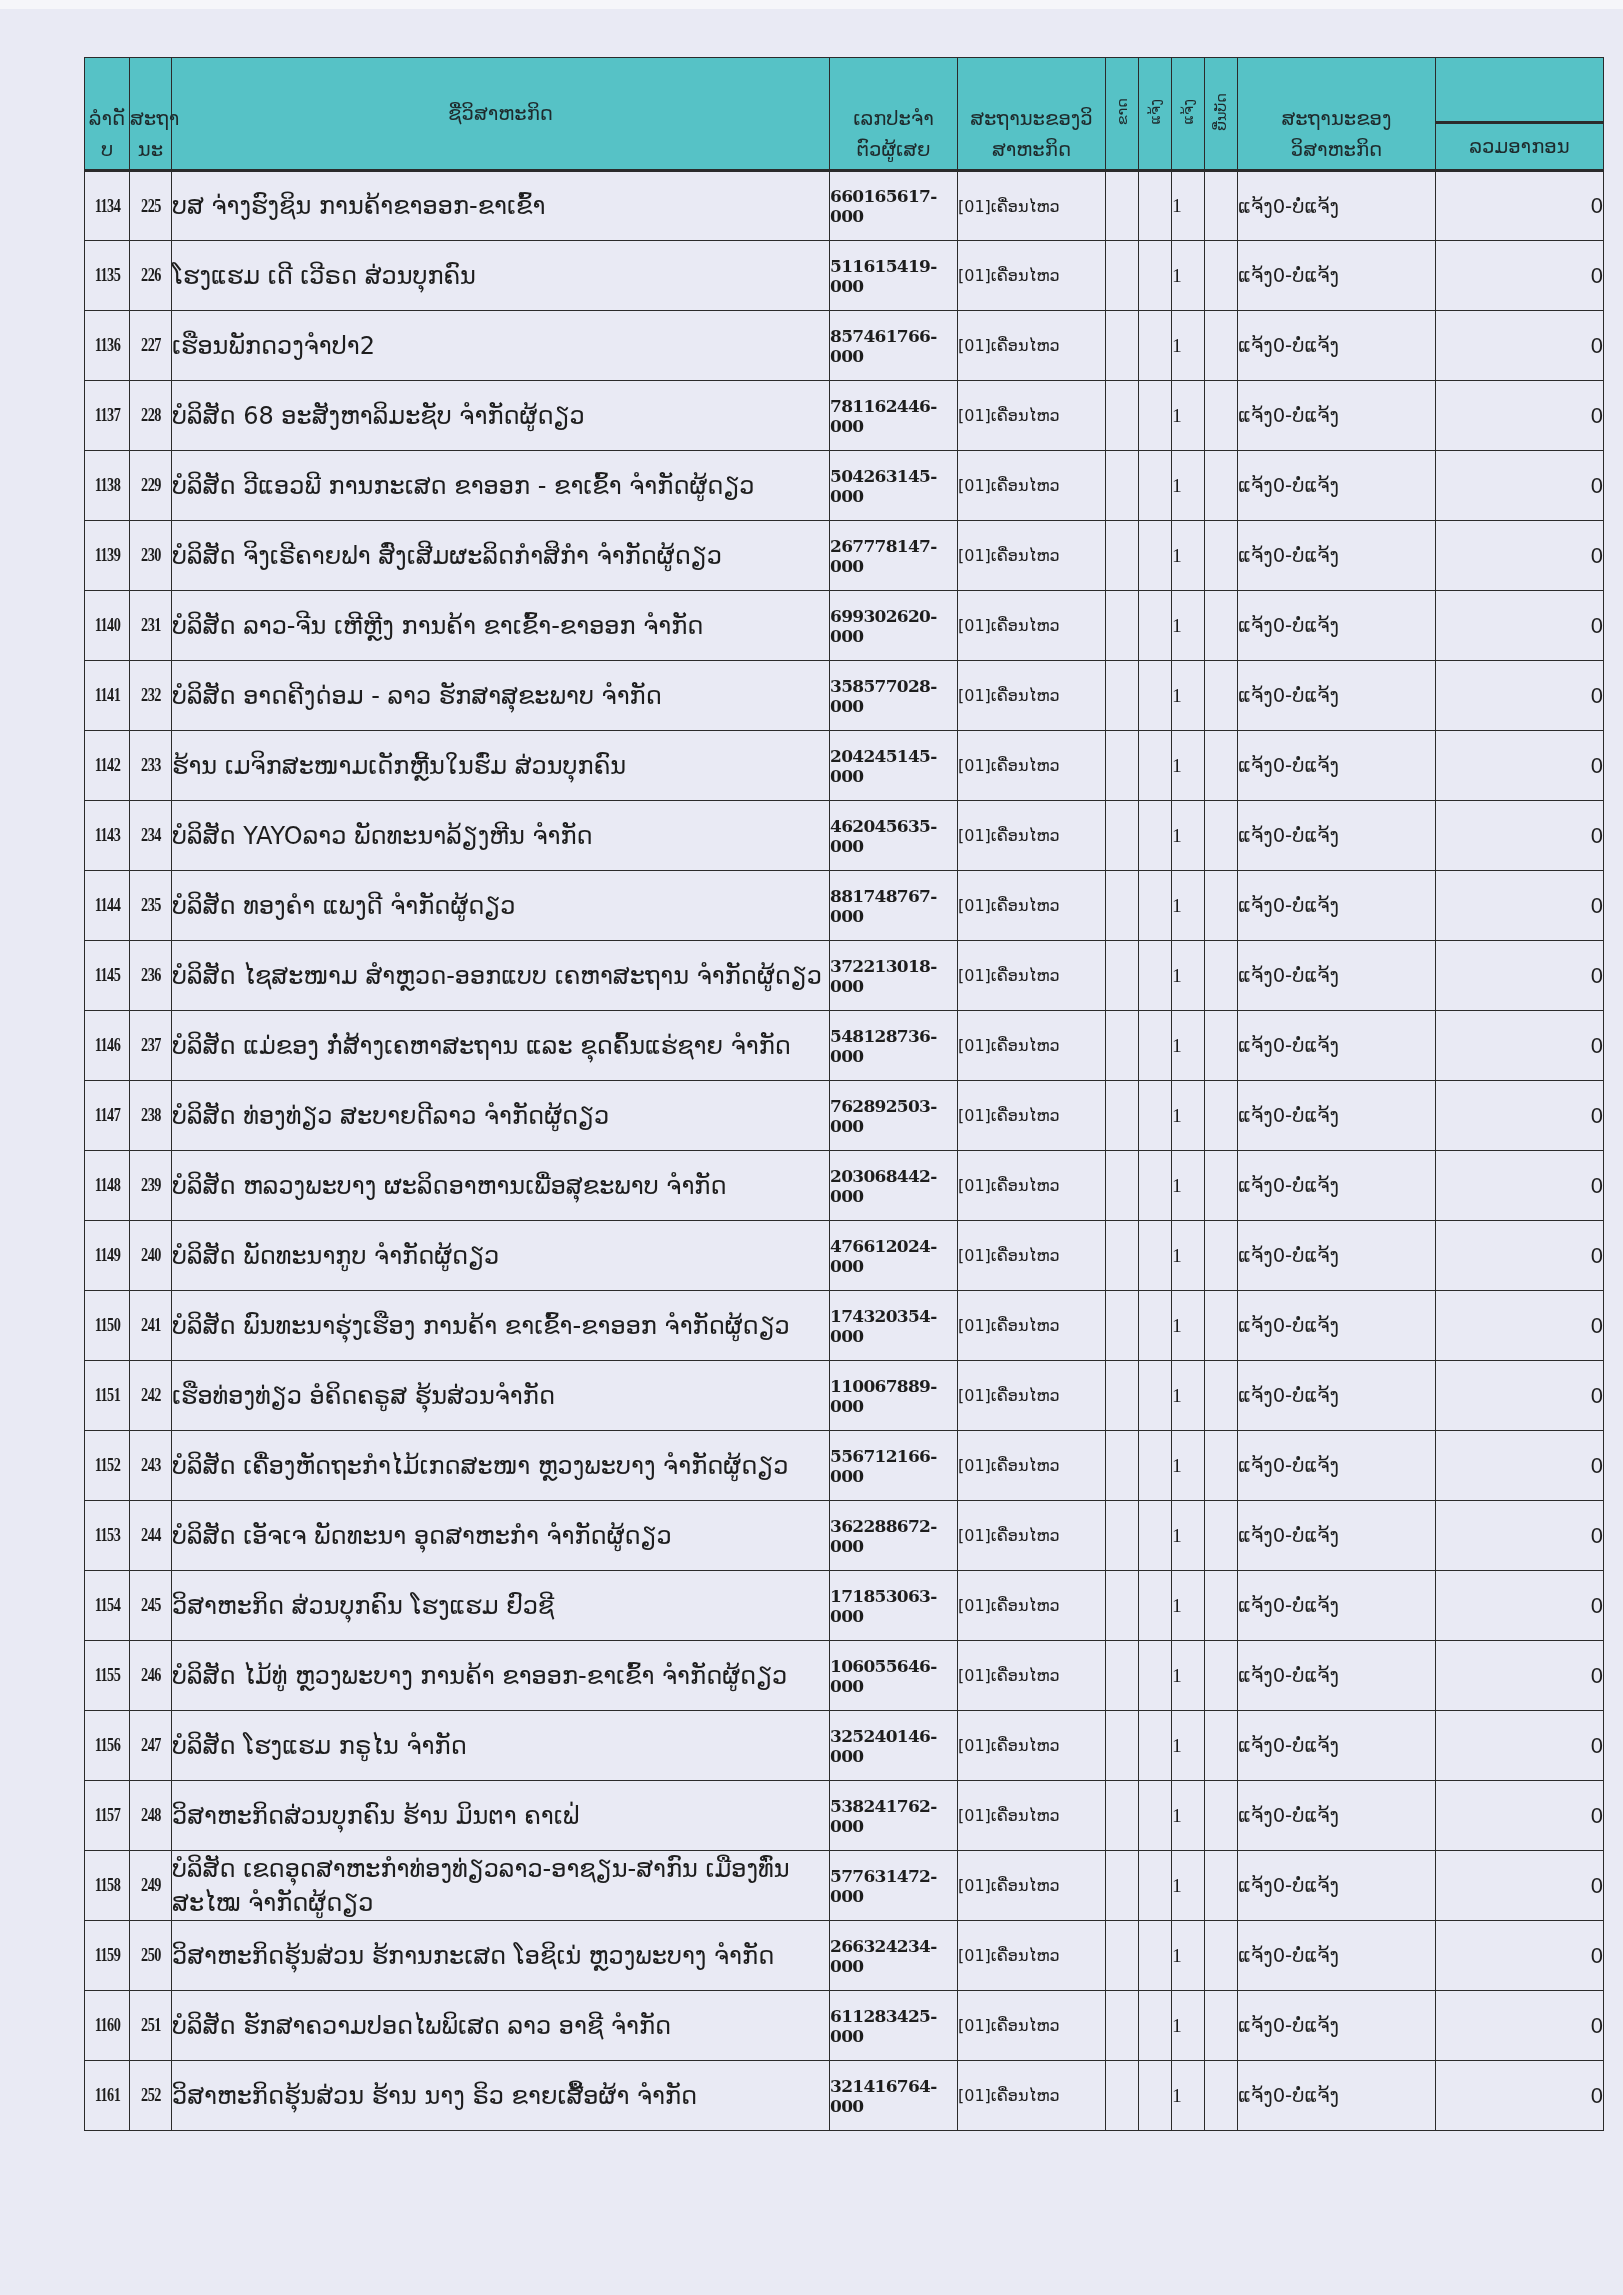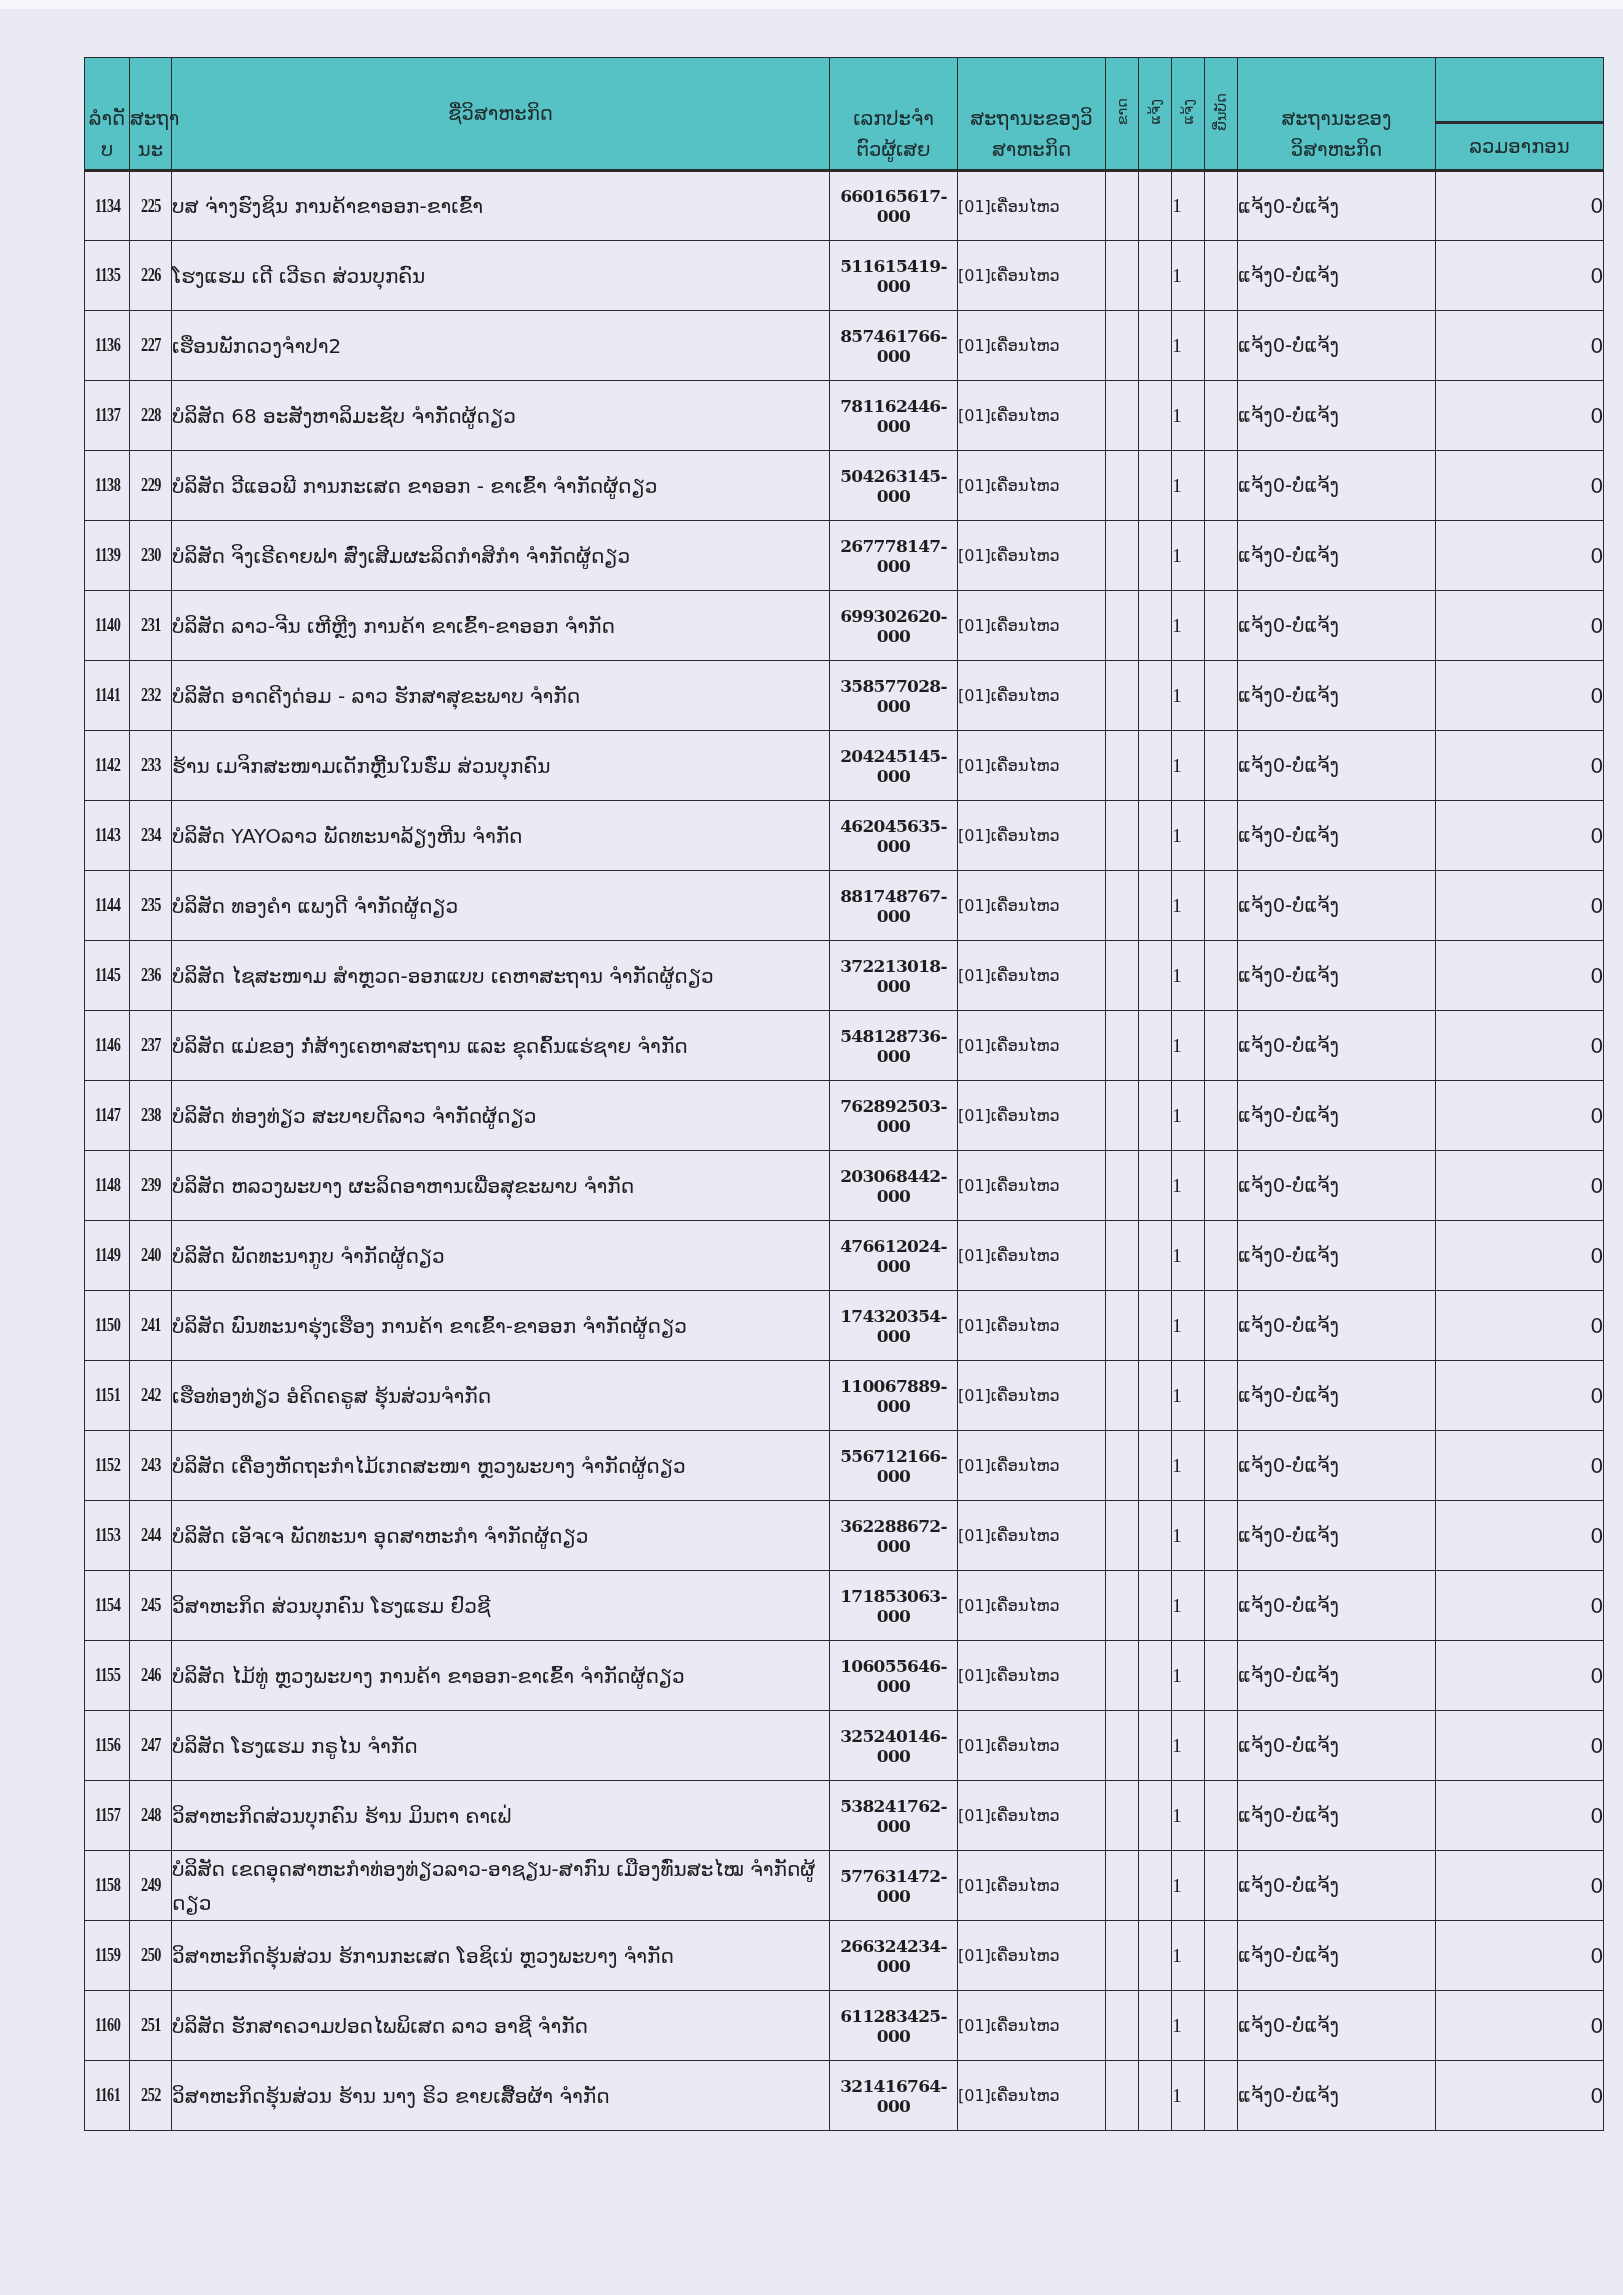--- a/index.html
+++ b/index.html
@@ -57,26 +57,25 @@
     background: #e9eaf4;
   }
   td.num {
     font-family: "Liberation Serif", serif;
     font-weight: bold;
     font-size: 18.3px;
     text-align: center;
     letter-spacing: -0.7px;
     transform: scaleX(0.78);
   }
-  td.name { padding-left: 3.9px; font-size: 20px; line-height: 34px; }
+  td.name { padding-left: 3.9px; font-size: 24px; line-height: 34px; }
   td.tin {
     font-family: "DejaVu Serif", serif;
     font-weight: bold;
     font-size: 17px;
-    text-align: center;
     letter-spacing: -0.7px;
   }
   td.type { padding-left: 2.6px; font-size: 16px; white-space: nowrap; }
   td.flag { text-align: left; padding-left: 3.9px; font-family: "Liberation Serif", serif; font-size: 19.6px; }
   td.status { padding-left: 3.9px; font-size: 19.6px; white-space: nowrap; }
   td.total { text-align: right; padding-right: 3.9px; font-family: "Liberation Sans", sans-serif; font-size: 22px; }
 </style>
 </head>
 <body>
 

